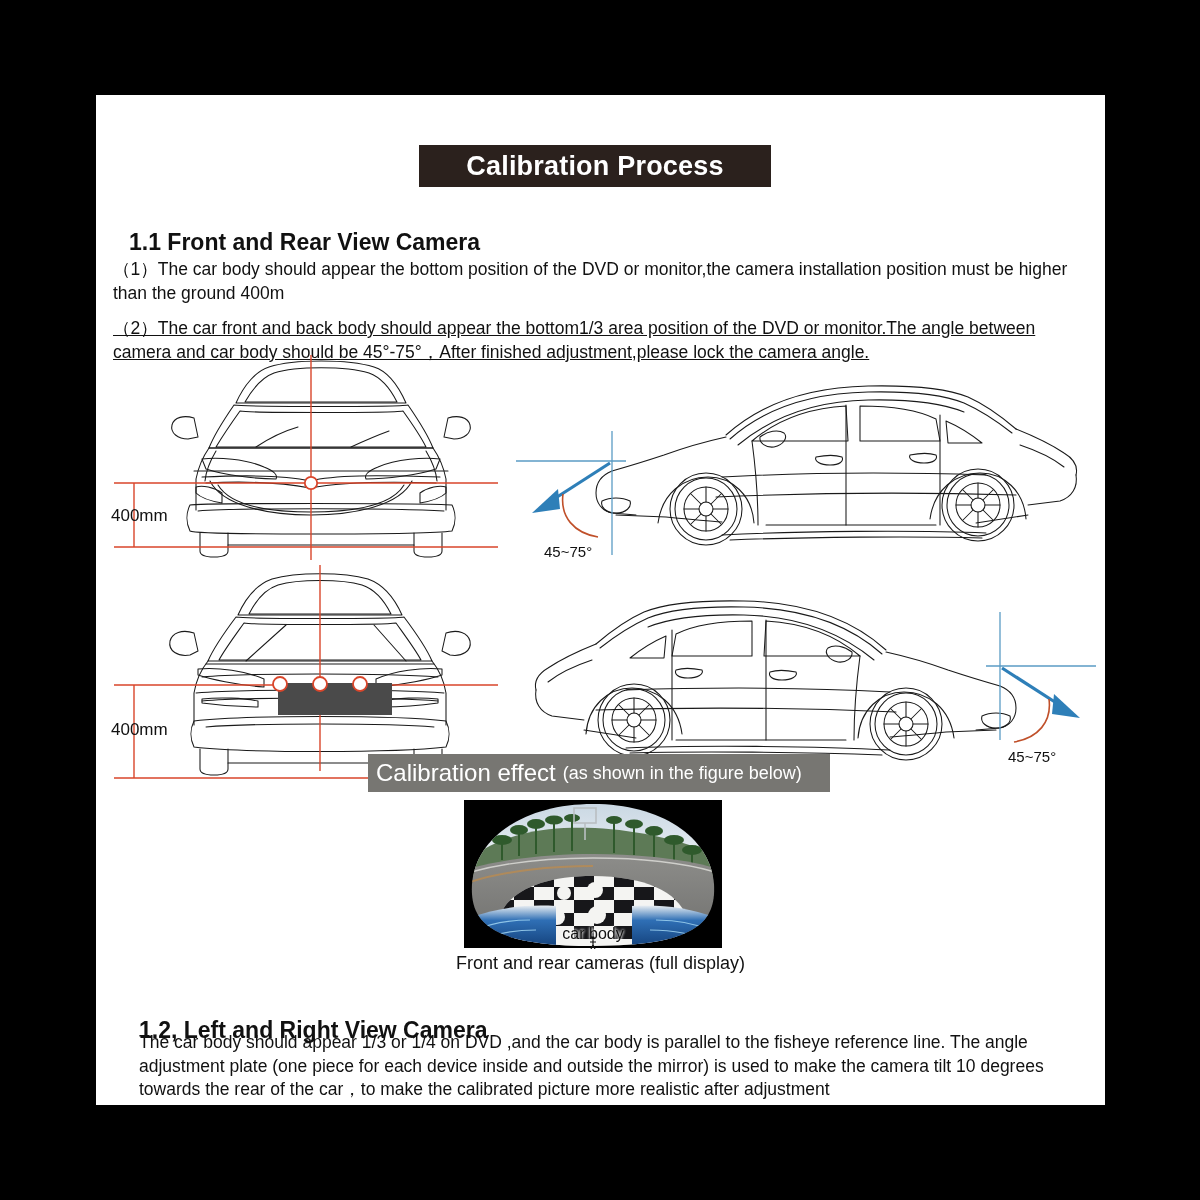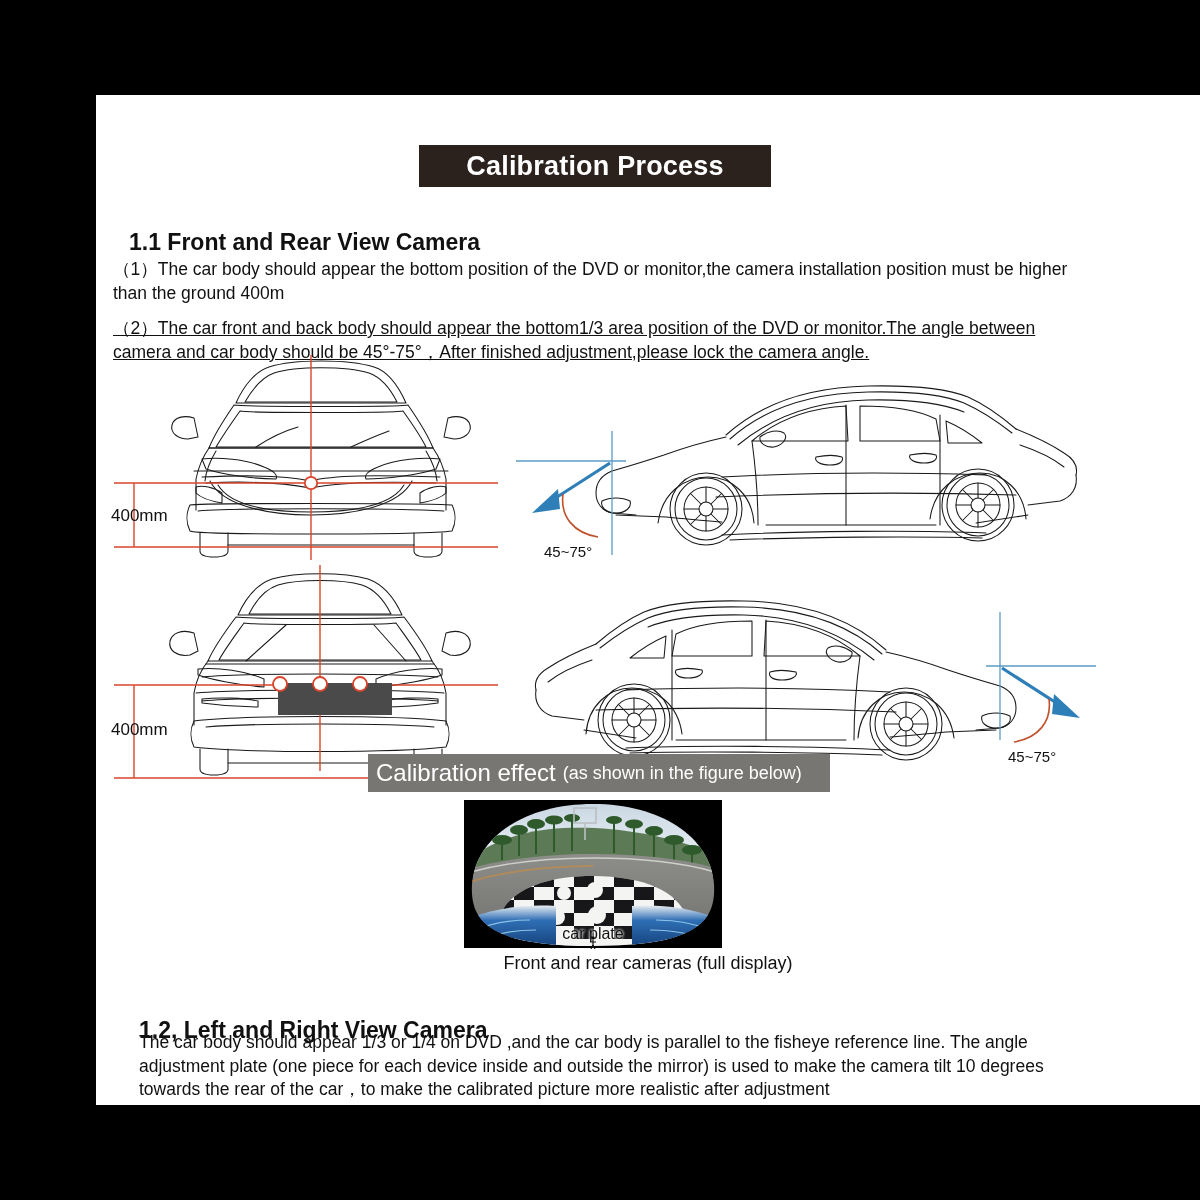--- a/index.html
+++ b/index.html
@@ -1,19 +1,19 @@
 <!DOCTYPE html>
 <html><head>
 <meta charset="utf-8">
 <style>
   html,body{margin:0;padding:0;background:#000;}
   body{width:1200px;height:1200px;overflow:hidden;
        font-family:"Liberation Sans",sans-serif;}
 
-  #page{position:absolute;left:96px;top:95px;width:1104px;height:1010px;
+  #page{position:absolute;left:96px;top:95px;width:1009px;height:1010px;
         background:#fff;overflow:hidden;}
 
   
   .title-banner{position:absolute;left:323px;top:50px;width:352px;height:42px;
       background:#2b211d;display:flex;align-items:center;justify-content:center;}
   .title-banner span{color:#fff;font-size:27px;font-weight:bold;letter-spacing:.2px;}
 
   
   .h-main{position:absolute;font-weight:bold;color:#111;}
   #h-1{left:29px;top:110px;font-size:23px;}
@@ -444,21 +444,21 @@
           <path d="M258 120 C228 108 198 104 168 106 L168 148 L258 148 Z" fill="url(#bodyG)"></path>
           <g stroke="#9fd3f0" stroke-width="1.2" fill="none" opacity=".85">
             <path d="M6 132 C24 124 46 120 66 120"></path>
             <path d="M10 142 C28 134 50 130 72 130"></path>
             <path d="M252 132 C234 124 212 120 192 120"></path>
             <path d="M248 142 C230 134 208 130 186 130"></path>
           </g>
         </g>
       </svg>
     </div>
-    <div class="photo-cap">car plate</div>
+    <div class="photo-cap">car body</div>
     <svg class="photo-marker" viewBox="0 0 8 13">
       <circle cx="4" cy="2" r="1.8" fill="#111"></circle>
       <path d="M4 4 L4 9 M1 6 L7 6 M4 9 L2 13 M4 9 L6 13" stroke="#111" stroke-width="1.2" fill="none"></path>
     </svg>
   </div>
 
   <div id="caption">Front and rear cameras (full display)</div>
 
   <div class="h-main" id="h-12">1.2, Left and Right View Camera</div>
   <div class="para" id="p-12">The car body should appear 1/3 or 1/4 on DVD ,and the car body is parallel to the fisheye reference line. The angle adjustment plate (one piece for each device inside and outside the mirror) is used to make the camera tilt 10 degrees towards the rear of the car，to make the calibrated picture more realistic after adjustment</div>

